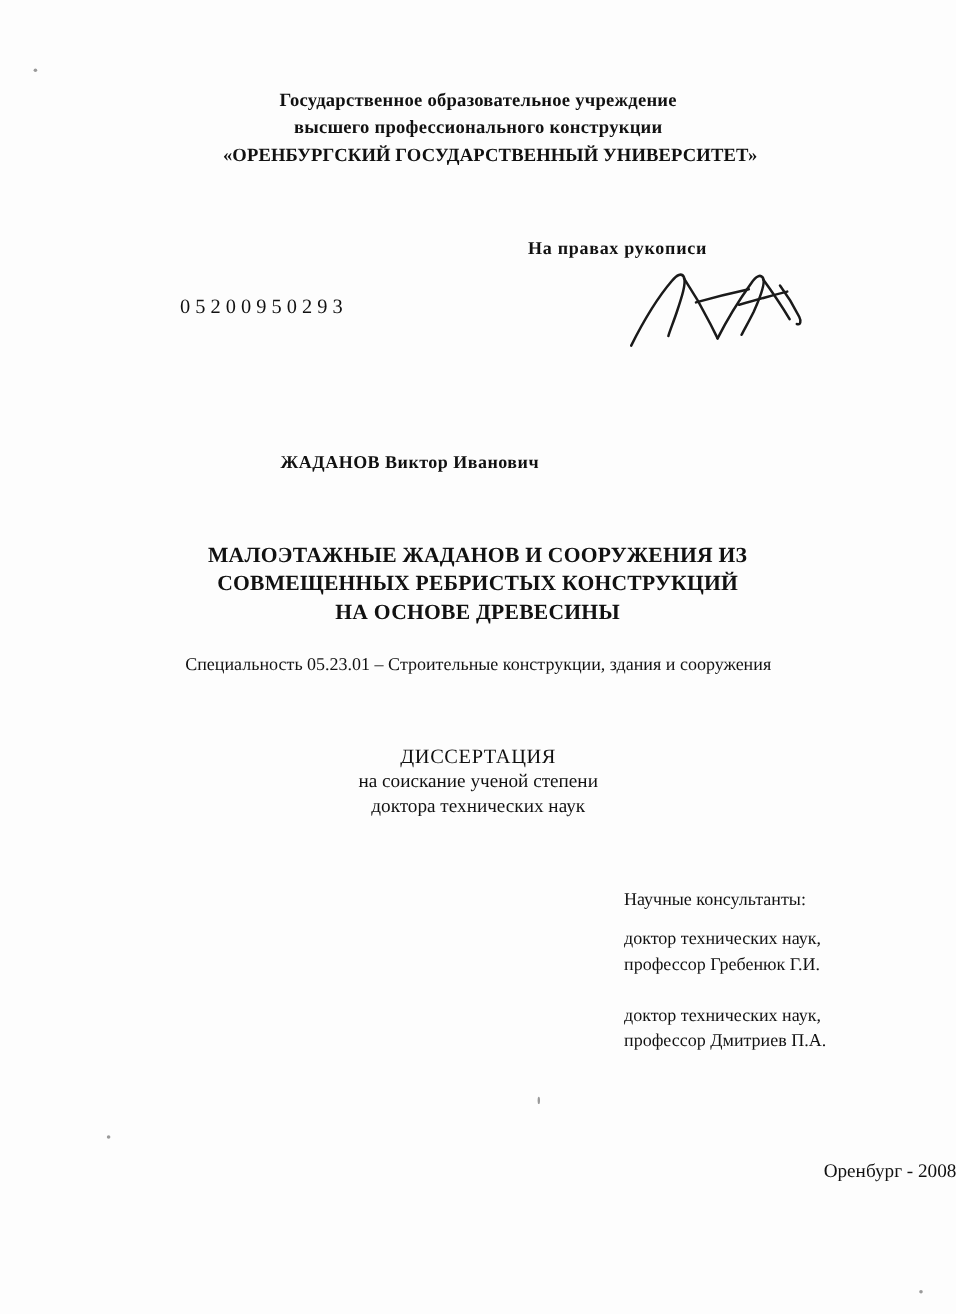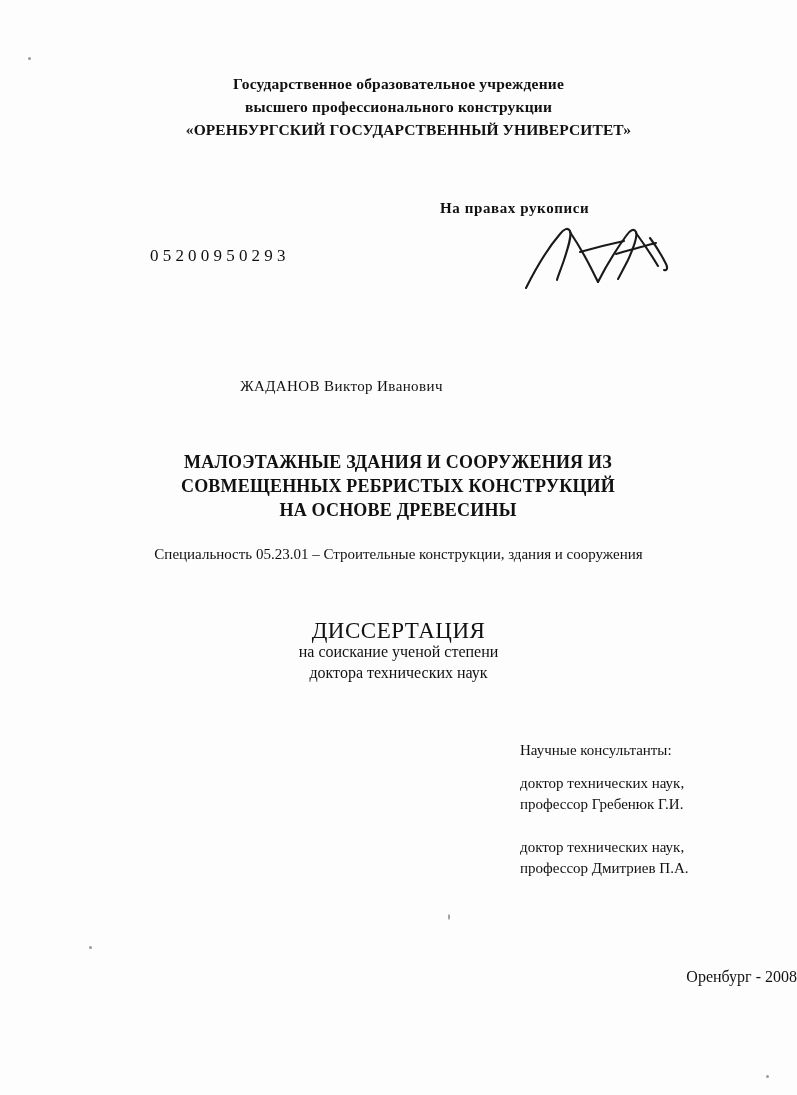--- a/index.html
+++ b/index.html
@@ -72,21 +72,21 @@
     letter-spacing: 4.2px;
     font-family: "Liberation Serif", serif;
   }
   .author {
     position: absolute;
     top: 378px;
     left: 0;
     width: 683px;
     text-align: center;
     font-size: 15px;
-    font-weight: normal;
+    font-weight: bold;
   }
   .author .surname {
     letter-spacing: 0.4px;
   }
   .title {
     position: absolute;
     top: 450px;
     left: 98px;
     width: 600px;
     text-align: center;
@@ -106,21 +106,21 @@
   .dissertation {
     position: absolute;
     top: 620px;
     left: 0;
     width: 797px;
     text-align: center;
     font-size: 16px;
     line-height: 21px;
   }
   .dissertation .big {
-    font-size: 23px;
+    font-size: 17px;
     letter-spacing: 0.5px;
   }
   .consultants {
     position: absolute;
     top: 740px;
     left: 520px;
     width: 270px;
     font-size: 15px;
     line-height: 21px;
   }
@@ -173,21 +173,21 @@
       </svg>
     </div>
 
     <div class="udk">05200950293</div>
 
     <div class="author">
       <span class="surname">ЖАДАНОВ Виктор Иванович</span>
     </div>
 
     <div class="title">
-      <div>МАЛОЭТАЖНЫЕ ЗДАНИЯ И СООРУЖЕНИЯ ИЗ</div>
+      <div>МАЛОЭТАЖНЫЕ ЖАДАНОВ И СООРУЖЕНИЯ ИЗ</div>
       <div>СОВМЕЩЕННЫХ  РЕБРИСТЫХ  КОНСТРУКЦИЙ</div>
       <div>НА ОСНОВЕ  ДРЕВЕСИНЫ</div>
     </div>
 
     <div class="specialty">Специальность 05.23.01 – Строительные конструкции, здания и сооружения</div>
 
     <div class="dissertation">
       <div class="big">ДИССЕРТАЦИЯ</div>
       <div>на соискание  ученой степени</div>
       <div>доктора технических наук</div>

